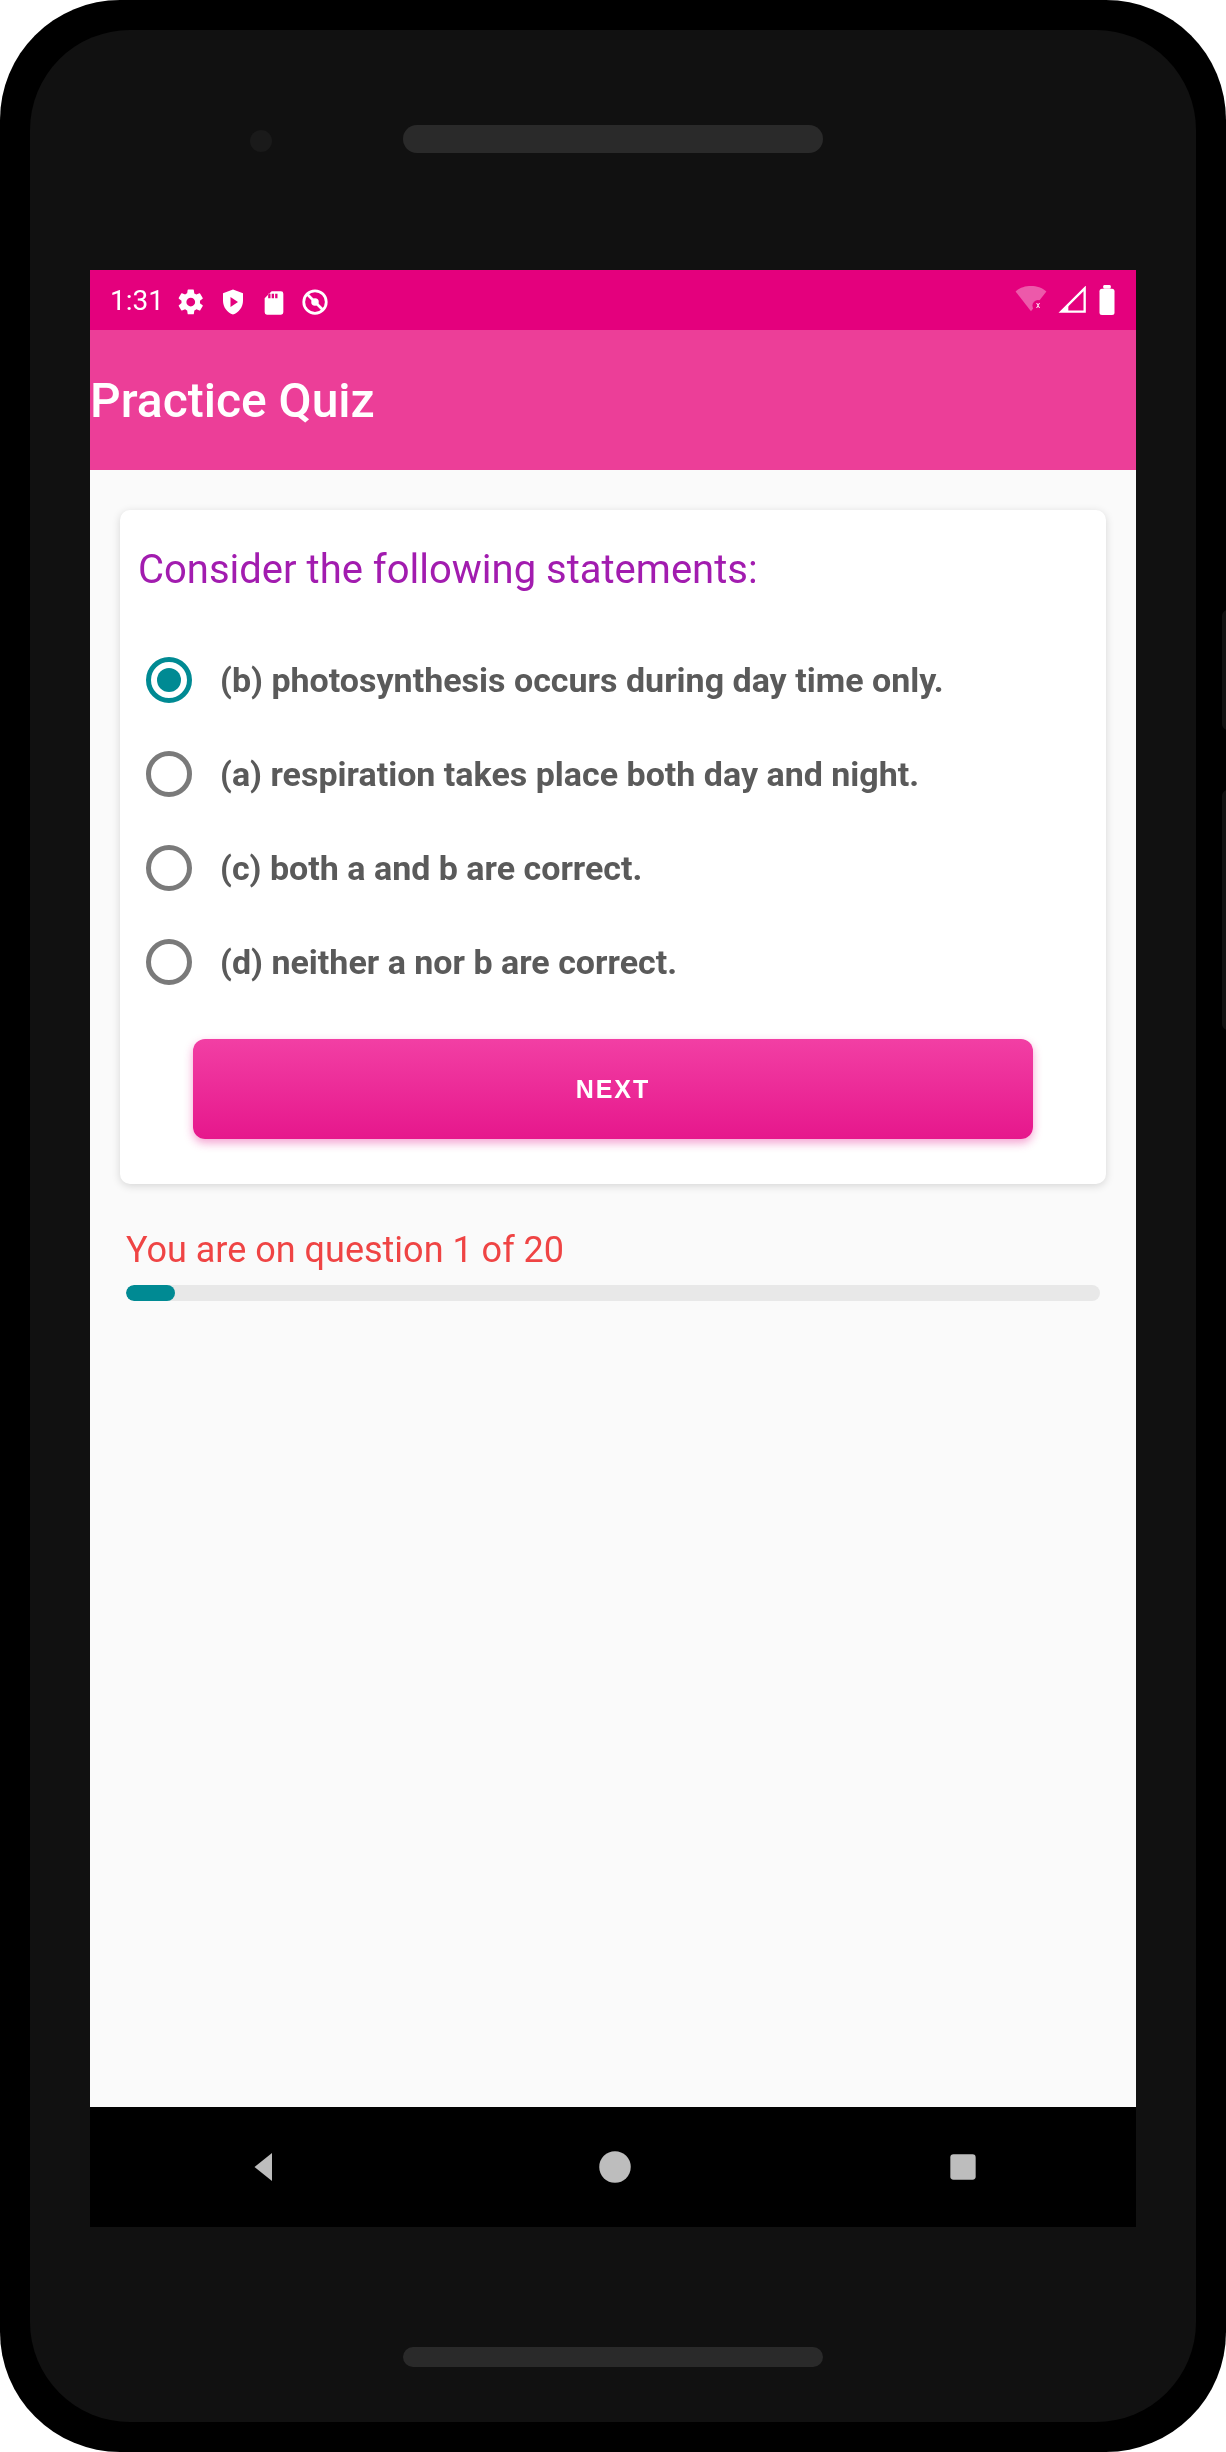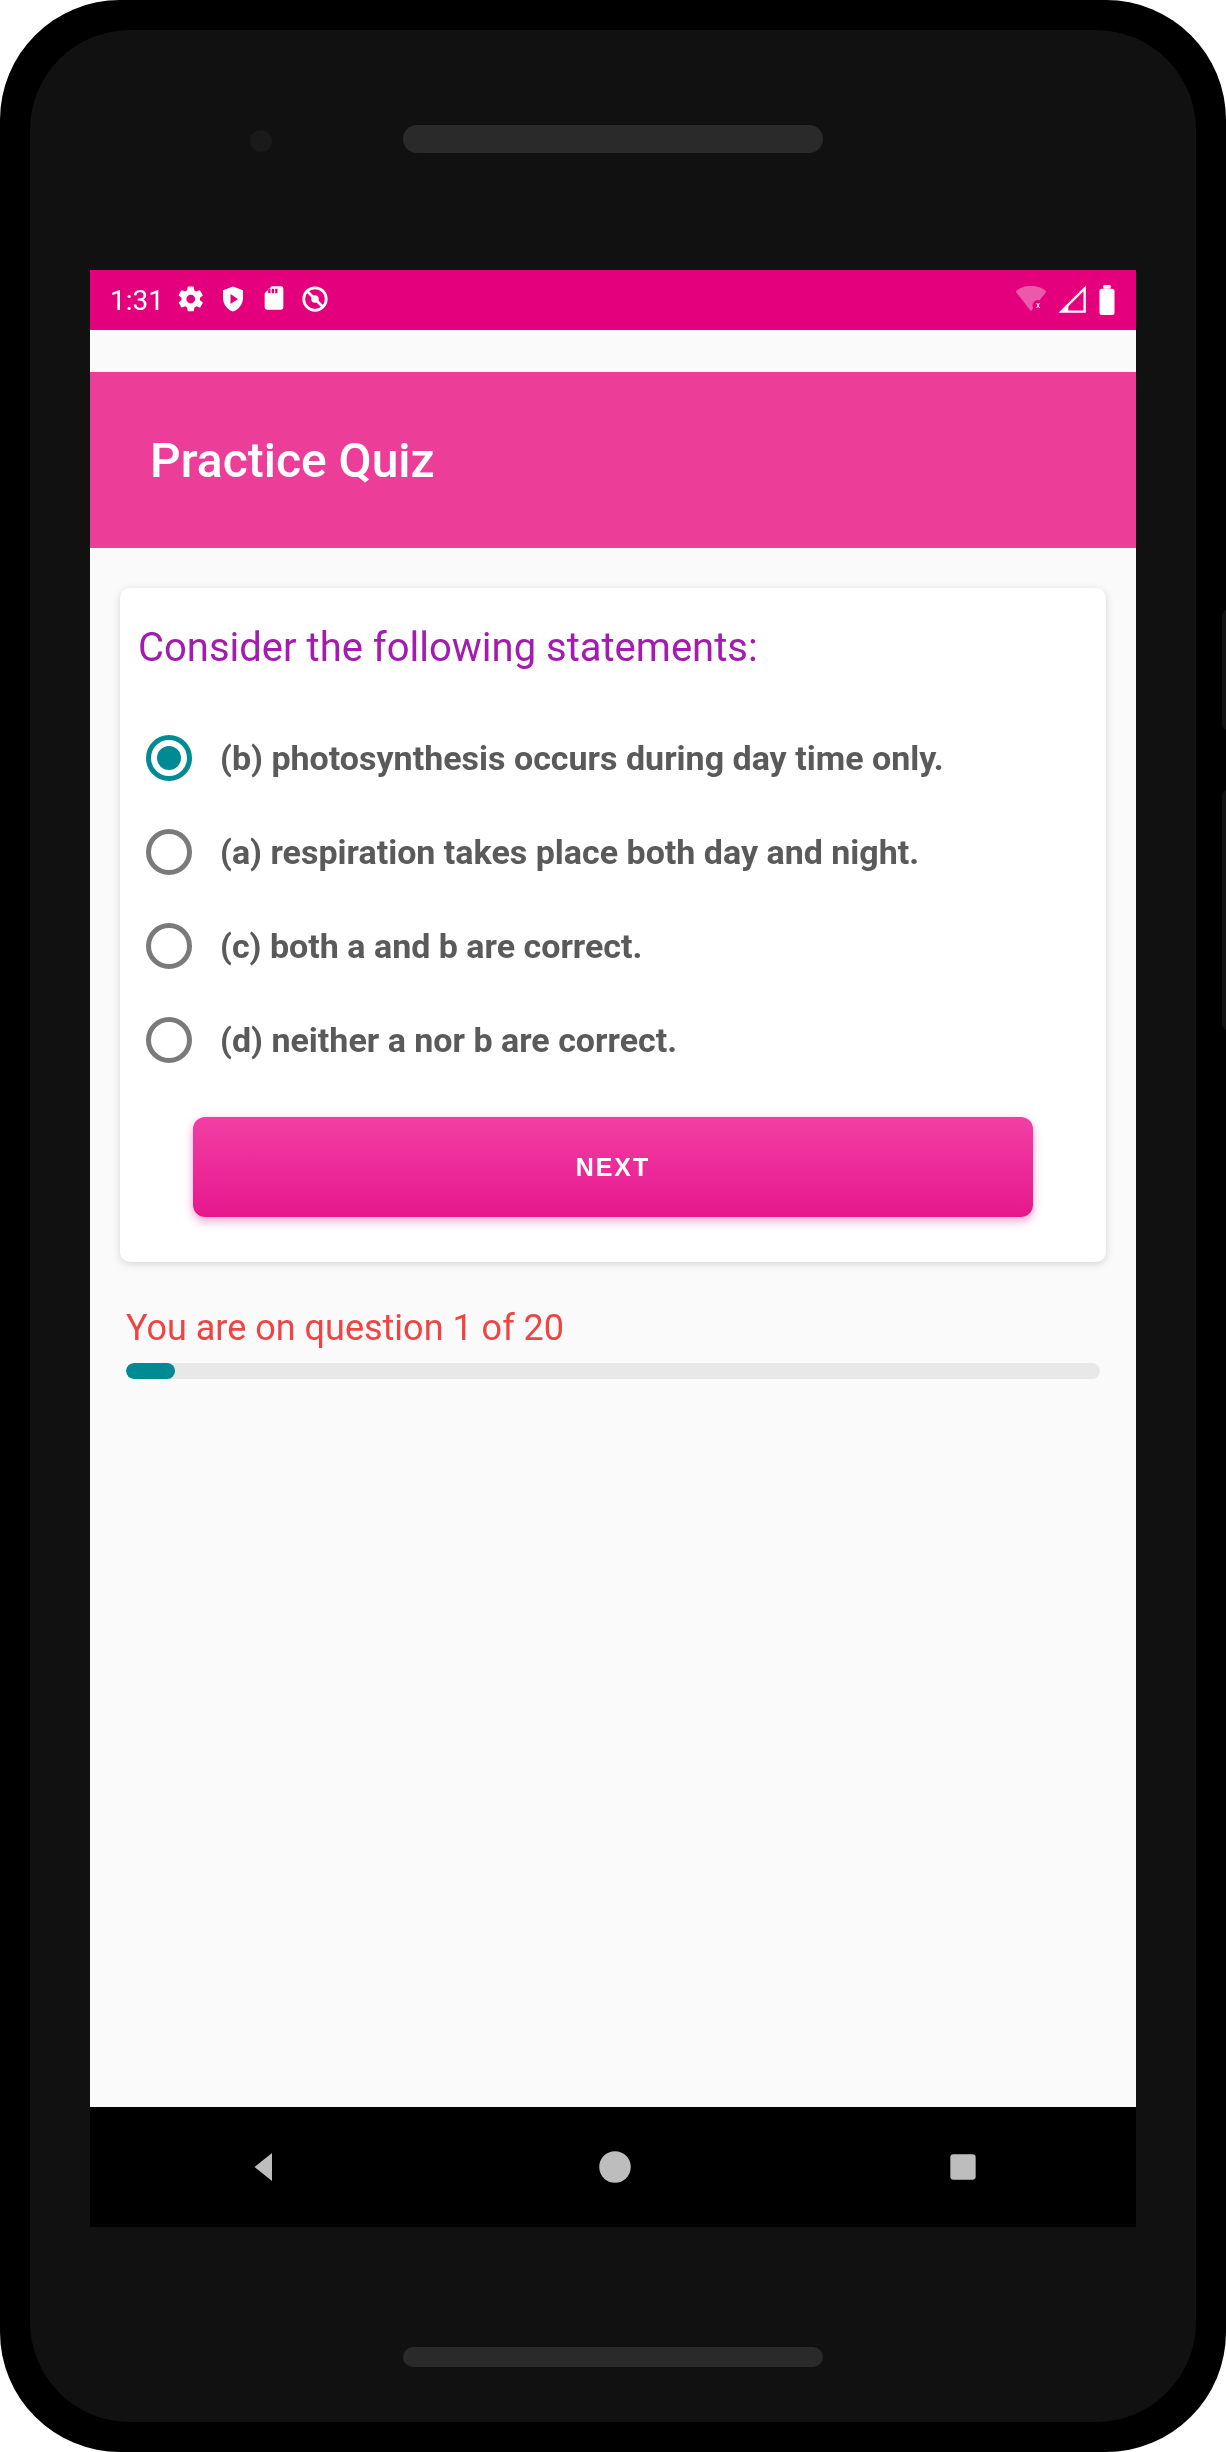--- a/index.html
+++ b/index.html
@@ -32,28 +32,28 @@
   .screen {
     position: absolute; top: 240px; left: 60px; right: 60px; bottom: 195px;
     background: #fafafa; overflow: hidden;
   }
 
   .status-bar {
     height: 60px; background: #e4007d; color: #fff;
     display: flex; align-items: center; padding: 0 20px;
     font-size: 28px;
   }
-  .status-left { display: flex; align-items: flex-start; gap: 12px; }
+  .status-left { display: flex; align-items: flex-end; gap: 12px; }
   .status-right { margin-left: auto; display: flex; align-items: center; gap: 10px; }
   .status-bar svg { display: block; }
 
   .app-bar {
-    height: 176px; background: #ec3e98; color: #fff;
-    display: flex; align-items: center; padding-left: 60px;
-    font-size: 48px; font-weight: 500; margin-top: 42px;
+    height: 140px; background: #ec3e98; color: #fff;
+    display: flex; align-items: center; 
+    font-size: 48px; font-weight: 500;
   }
 
   .content { padding: 40px 30px 0 30px; }
 
   .card {
     background: #fff; border-radius: 10px;
     box-shadow: 0 2px 8px rgba(0,0,0,0.15);
     padding: 26px 16px 45px 16px;
   }
   .question {

